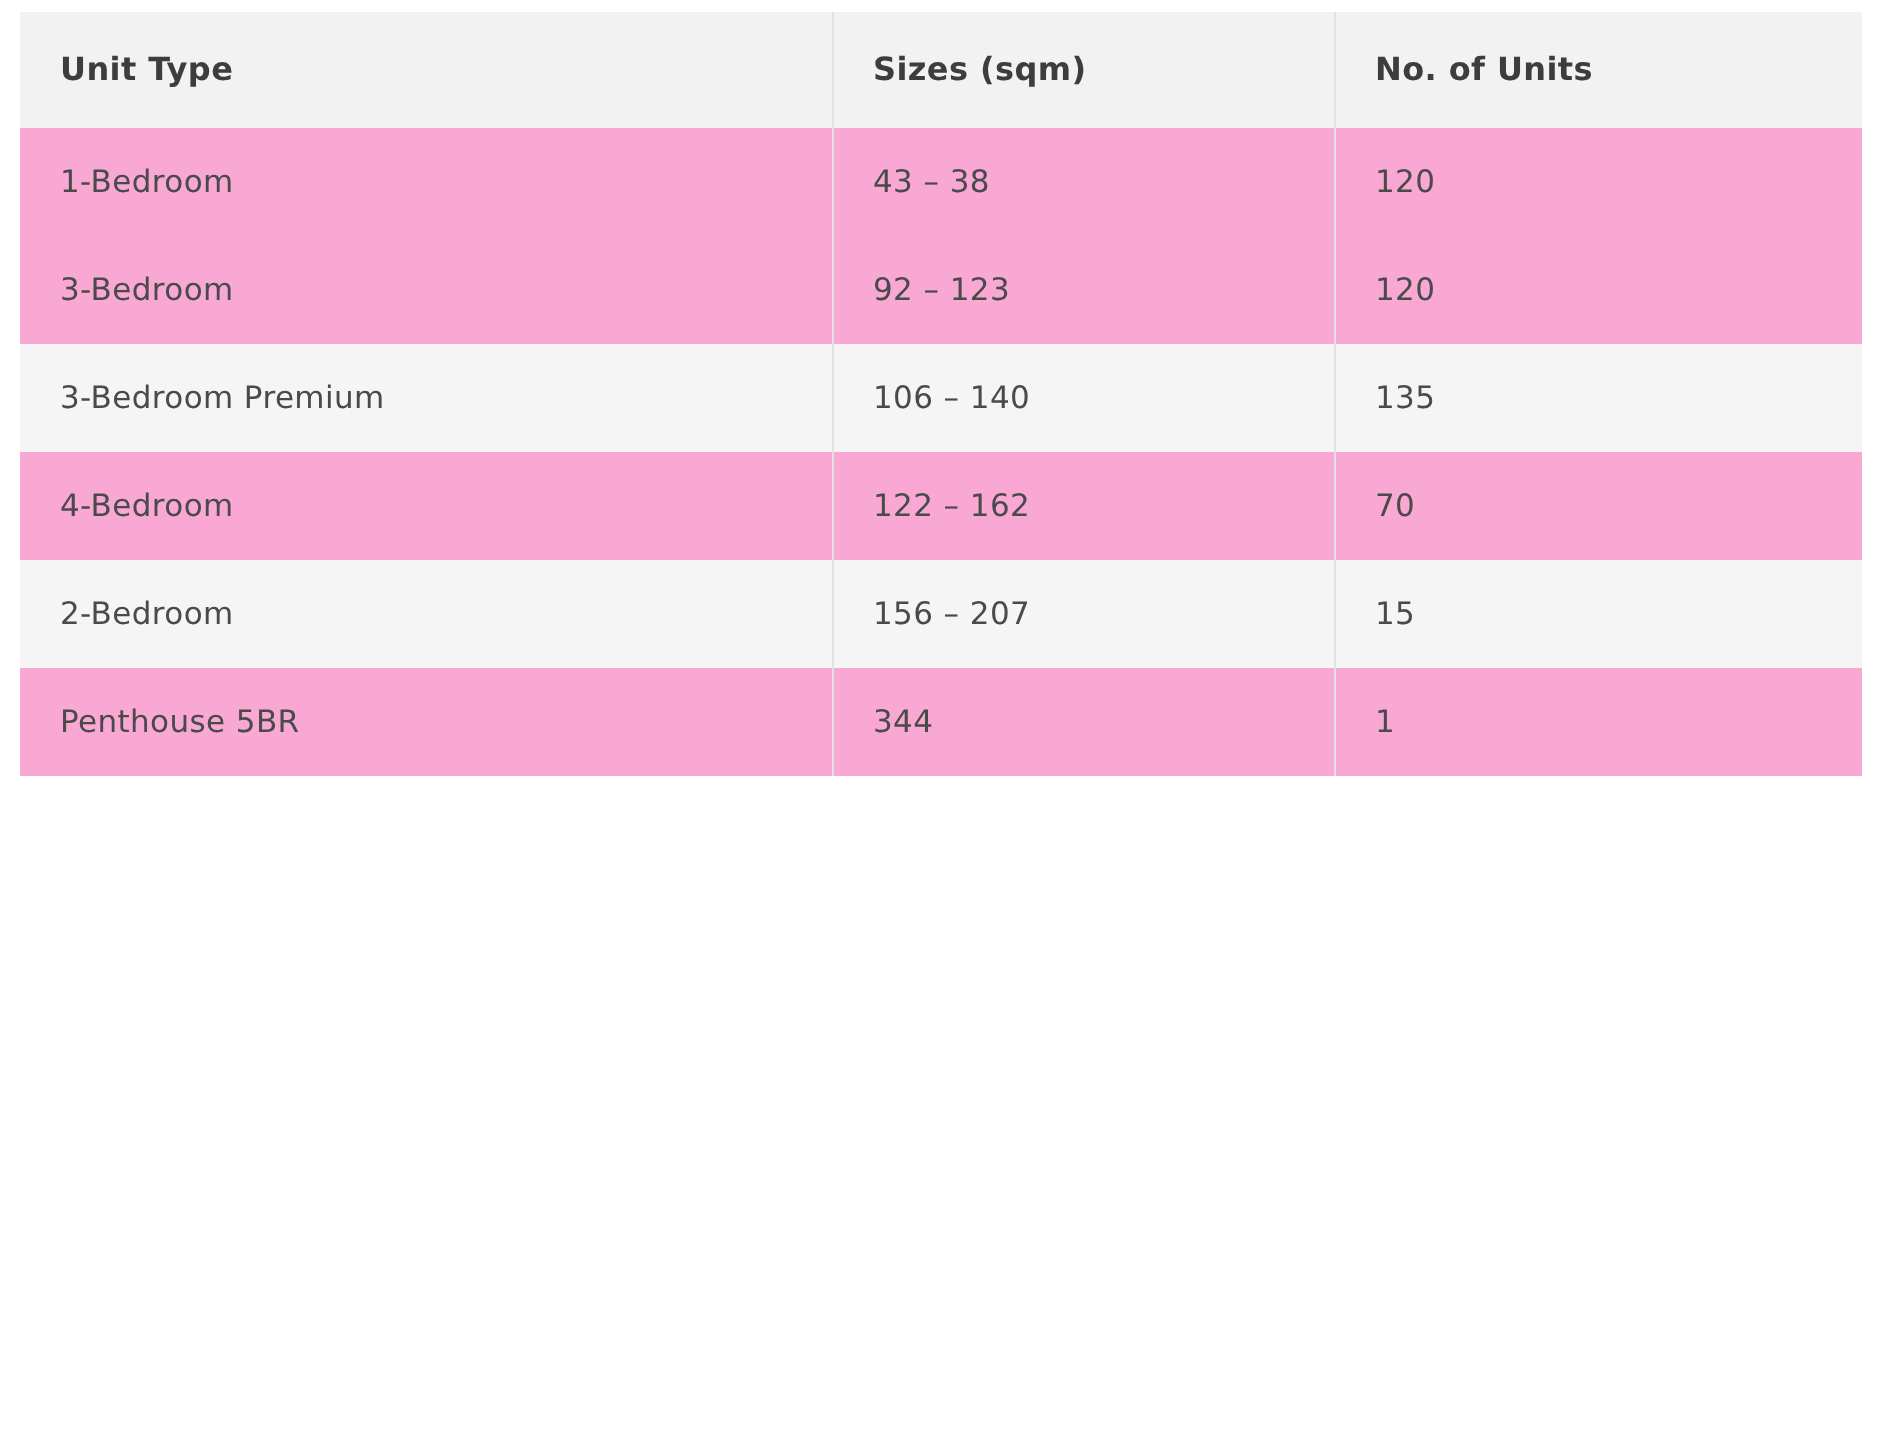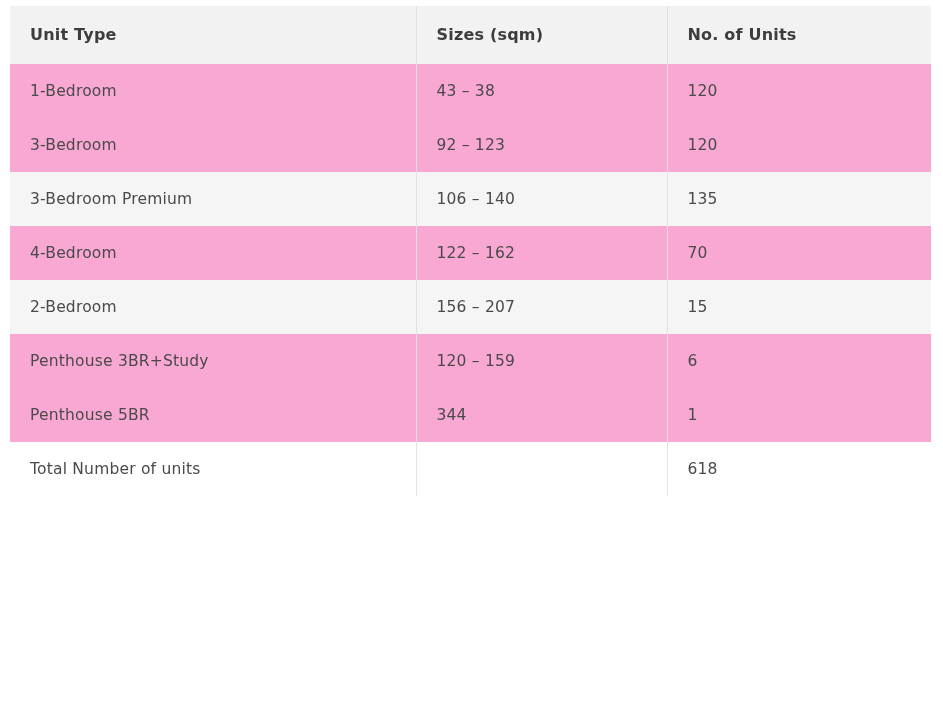--- a/index.html
+++ b/index.html
@@ -143,46 +143,24 @@
           </td>
         <td>
             <span class="cell-text">156 – 207</span>
           </td>
         <td>
             <span class="cell-text">15</span>
           </td>
       </tr>
       <tr class="odd">
         <td>
-            <span class="cell-text">Penthouse 3BR+Study</span>
-          </td>
-        <td>
-            <span class="cell-text">120 – 159</span>
-          </td>
-        <td>
-            <span class="cell-text">6</span>
-          </td>
-      </tr>
-      <tr class="odd">
-        <td>
             <span class="cell-text">Penthouse 5BR</span>
           </td>
         <td>
             <span class="cell-text">344</span>
           </td>
         <td>
             <span class="cell-text">1</span>
           </td>
       </tr>
-      <tr class="total">
-        <td>
-            <span class="cell-text">Total Number of units</span>
-          </td>
-        <td>
-            <span class="cell-text"></span>
-          </td>
-        <td>
-            <span class="cell-text">618</span>
-          </td>
-      </tr>
     </tbody>
   </table>
 </div>
 
 </body></html>

